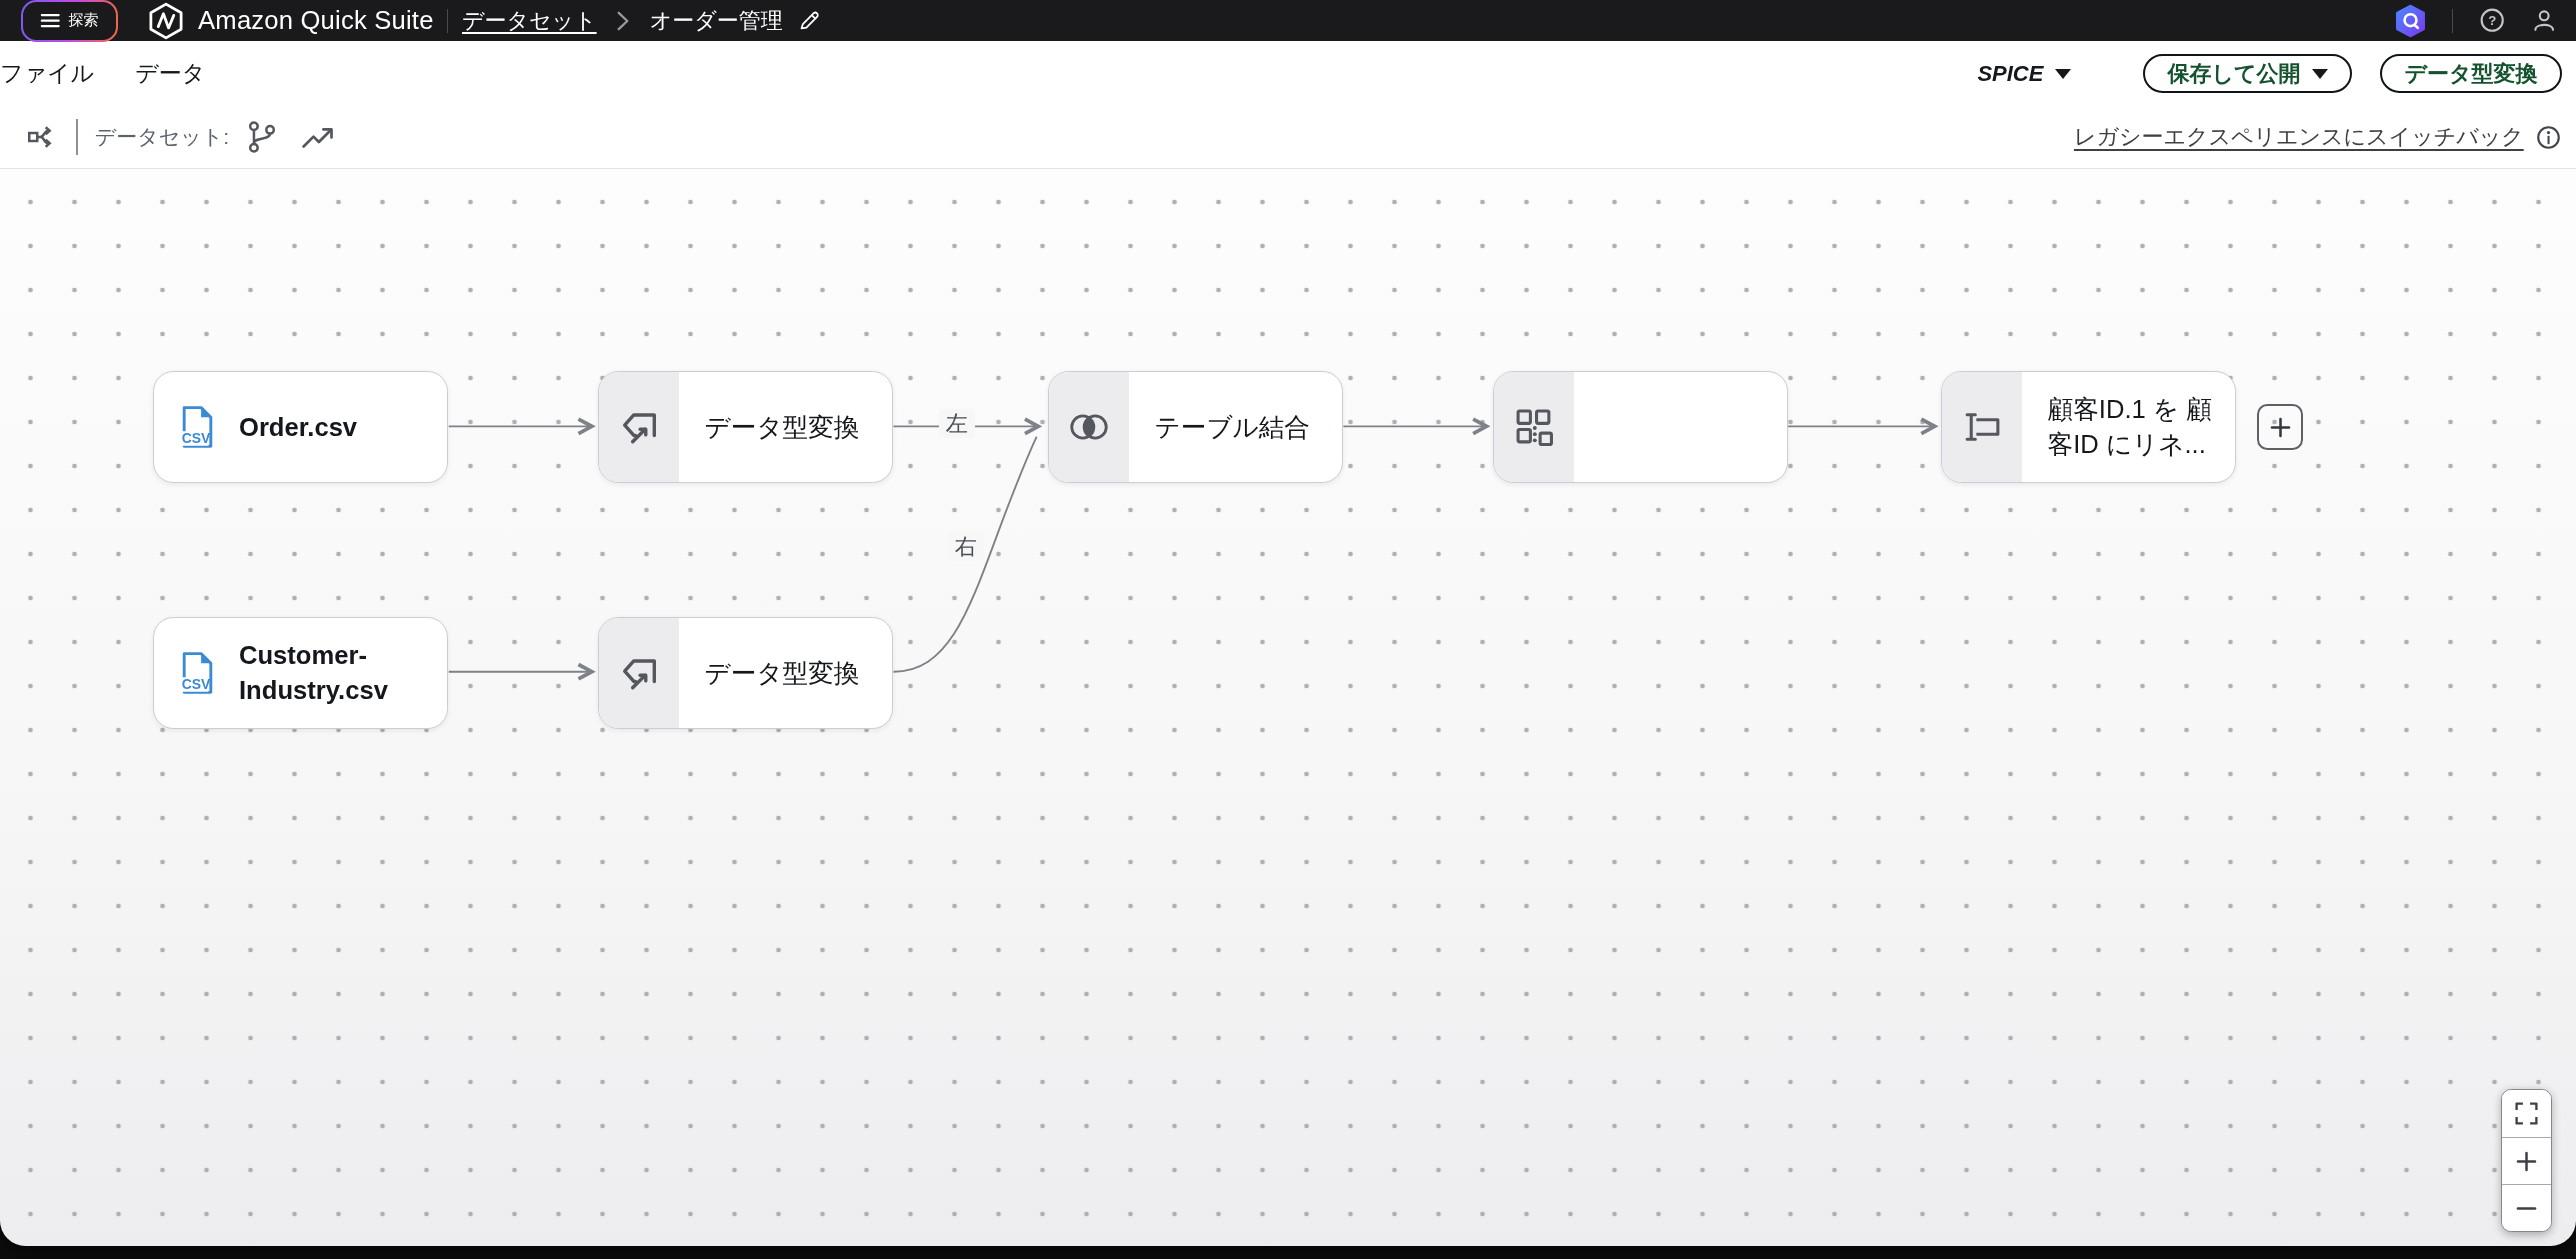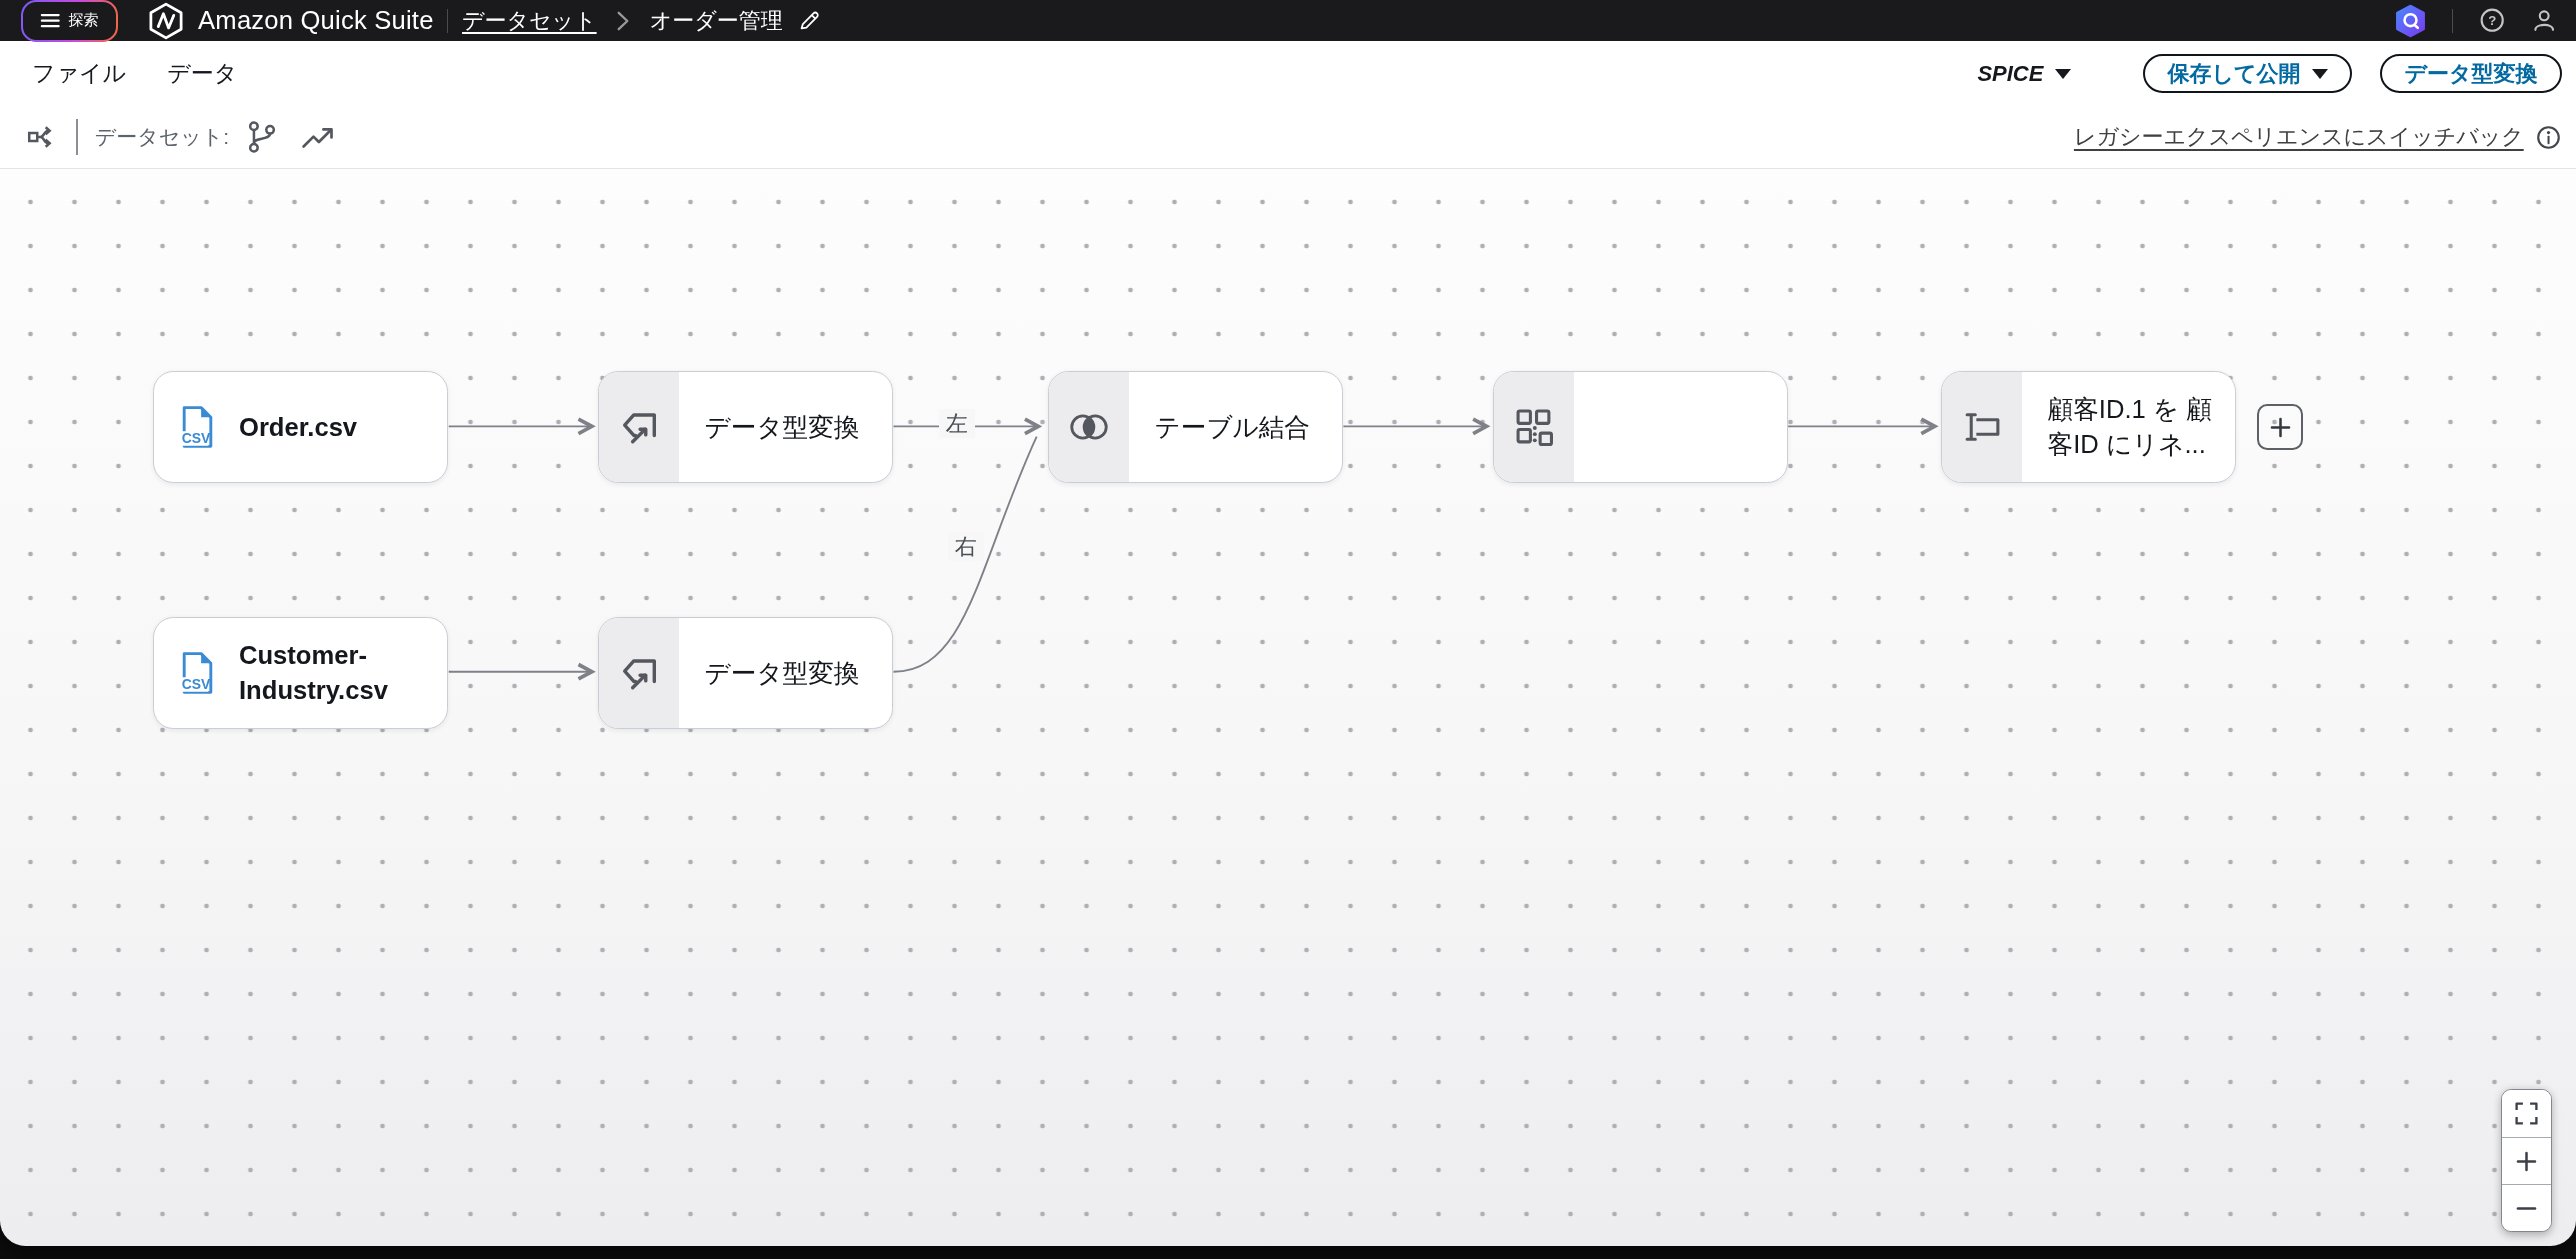--- a/index.html
+++ b/index.html
@@ -21,30 +21,30 @@
                 text-underline-offset:4.3px; cursor:pointer; }
   .crumb-chevron { margin-left:19px; display:flex; }
   .crumb-page { margin-left:20.5px; color:#fff; font-size:22px; }
   .pencil { margin-left:15.3px; display:flex; cursor:pointer; }
   .topbar-right { margin-left:auto; margin-right:19px; display:flex; align-items:center; gap:25.6px; }
 
   
   .menubar { position:absolute; top:41px; left:0; width:2576px; height:65px; background:#fff;
              display:flex; align-items:center; z-index:29; }
   .menu-item { font-size:23px; color:#15181d; cursor:pointer; }
-  .menu-item.first { margin-left:32px; }
+  .menu-item.first { }
   .menu-item.second { margin-left:41px; }
   .menubar-right { margin-left:auto; margin-right:14.5px; display:flex; align-items:center; }
   .spice { display:flex; align-items:center; gap:12px; font-size:22px; font-weight:600;
            color:#15181d; cursor:pointer;font-style:italic; }
   .caret-down { width:0; height:0; border-left:8.5px solid transparent;
                 border-right:8.5px solid transparent; border-top:10.2px solid #15181d; }
   .btn { height:39px; border:2.1px solid #0f141a; border-radius:20.5px; background:#fff;
          display:flex; align-items:center; gap:12px; padding:16px 22px; font-size:22px;
-         font-weight:700; color:#0369a1; cursor:pointer; }
+         font-weight:700; color:#14532d; cursor:pointer; }
   .btn.save { margin-left:72px; }
   .btn.cancel { margin-left:28px; }
 
   
   .toolbar { position:absolute; top:106px; left:0; width:2576px; height:63px; background:#fff;
              border-bottom:1.3px solid #e3e3e6; display:flex; align-items:center; z-index:28; }
   .tool-icon { display:flex; align-items:center; cursor:pointer; }
   .tool-icon.share { margin-left:26.4px; }
   .vr { width:1.3px; height:36px; background:#8c8f95; margin-left:16px; }
   .dataset-label { margin-left:17px; font-size:21px; color:#5c636c; }

